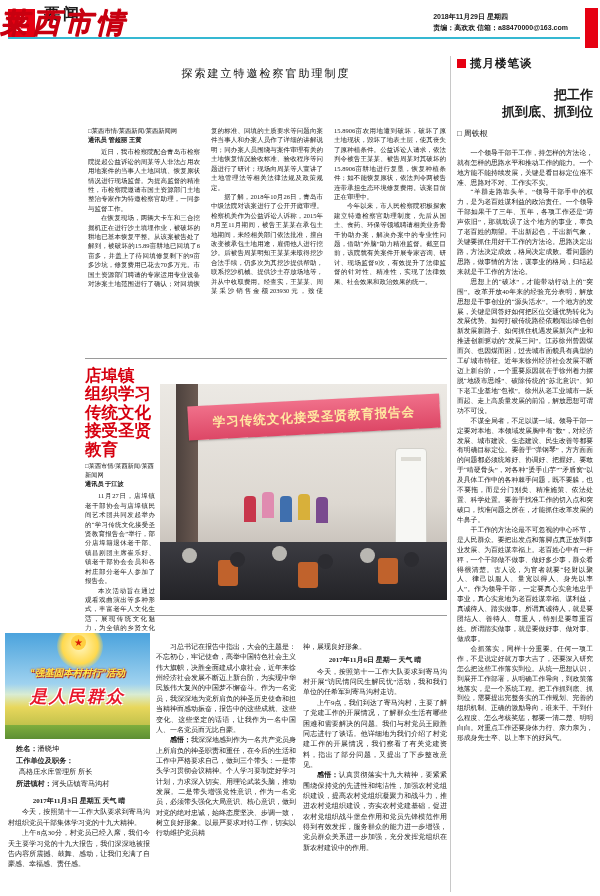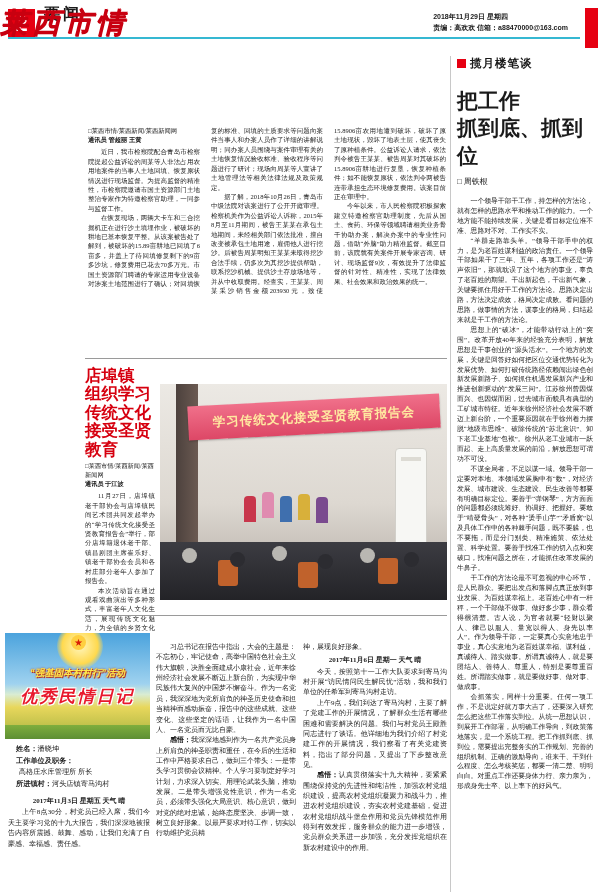--- a/index.html
+++ b/index.html
@@ -37,21 +37,21 @@
   .byline1 .src { display:block; }
   .byline1 .auth { display:block; font-weight:bold; }
   .rule-h1 { position:absolute; left:85px; top:358px; width:362px; height:1px; background:#9a9a9a; }
 
   
   .vrule { position:absolute; left:450px; top:56px; width:1px; height:836px; background:#c8c8c8; }
   .opinion { position:absolute; left:457px; top:56px; width:136px; }
   .op-header { font-family:"Liberation Sans",sans-serif; font-weight:bold; font-size:11.5px;
     letter-spacing:1px; display:flex; align-items:center; gap:4px; }
   .red-sq { width:9px; height:9px; background:#e60012; display:inline-block; }
-  .op-title { margin-top:16px; text-align:left; font-size:21px; font-weight:900;
+  .op-title { margin-top:16px; text-align:right; font-size:13px; font-weight:900;
     line-height:1.3; font-family:"Liberation Sans",sans-serif; }
   .op-byline { font-size:8px; margin:7px 0 9px; }
   .essay { font-size:6.8px; line-height:1.46; text-align:justify; color:#222; }
   .essay p { margin:0; }
 
   
   .story2 { position:absolute; left:85px; top:366px; width:70px; }
   .headline2 { color:#d6000f; font-weight:800; font-size:16.5px; line-height:1.12;
     font-family:"Liberation Sans",sans-serif; }
   .byline2 { font-size:6.2px; margin:4px 0 3px; line-height:1.4; }
@@ -113,20 +113,21 @@
   <div class="page-badge">2</div>
   <div class="section-name">要闻</div>
   <div class="masthead">莱西市情</div>
   <div class="issue-info">
     <div>2018年11月29日 星期四</div>
     <div>责编：高欢欢 信箱：a88470000@163.com</div>
   </div>
   <div class="side-red-bar"></div>
   <div class="header-rule"></div>
 
+  <div class="kicker">探索建立特邀检察官助理制度</div>
   <div class="lead-body">
     <div class="byline1">
       <span class="src">□莱西市情/莱西新闻/莱西新闻网</span>
       <span class="auth">通讯员 管超丽 王黄</span>
     </div>
     <p>近日，我市检察院配合青岛市检察院提起公益诉讼的周某等人非法占用农用地案件的当事人土地回填、恢复原状情况进行现场监督。为提高监督的精准性，市检察院邀请市国土资源部门土地整治专家作为特邀检察官助理，一同参与监督工作。</p>
     <p>在恢复现场，两辆大卡车和三合挖掘机正在进行沙土填埋作业，被破坏的耕地已基本恢复平整。从该案被告处了解到，被破坏的15.89亩耕地已回填了6亩多，并盖上了待回填修复剩下的9亩多沙坑，修复费用已花去70多万元。市国土资源部门聘请的专家运用专业设备对涉案土地范围进行了确认；对回填恢复的标准、回填的土质要求等问题向案件当事人和办案人员作了详细的讲解说明；同办案人员围绕与案件审理有关的土地恢复情况验收标准、验收程序等问题进行了研讨；现场向周某等人宣讲了土地管理法等相关法律法规及政策规定。</p>
     <p>据了解，2018年10月26日，青岛市中级法院对该案进行了公开开庭审理。检察机关作为公益诉讼人诉称，2015年8月至11月期间，被告王某某在承包土地期间，未经相关部门依法批准，擅自改变被承包土地用途，雇佣他人进行挖沙。后被告周某明知王某某未取得挖沙合法手续，仍多次为其挖沙提供帮助，联系挖沙机械、提供沙土存放场地等，并从中收取费用。经查实，王某某、周某采沙销售金额203930元，致使15.8906亩农用地遭到破坏，破坏了原土地现状，毁坏了地表土层，使其丧失了原种植条件。公益诉讼人请求，依法判令被告王某某、被告周某对其破坏的15.8906亩耕地进行复垦，恢复种植条件；如不能恢复原状，依法判令两被告连带承担生态环境修复费用。该案目前正在审理中。</p>
     <p>今年以来，市人民检察院积极探索建立特邀检察官助理制度，先后从国土、食药、环保等领域聘请相关业务骨干协助办案，解决办案中的专业性问题，借助“外脑”助力精准监督。截至目前，该院就有关案件开展专家咨询、研讨、现场监督9次，有效提升了法律监督的针对性、精准性，实现了法律效果、社会效果和政治效果的统一。</p>
   </div>
@@ -193,31 +194,32 @@
     </div>
   </div>
 
   <div class="rule-h2"></div>
 
   <div class="promo">
     <div class="sun"></div>
     <div class="emblem">★</div>
     <div class="field-strip"></div>
     <div class="campaign">“强基固本村村行”活动</div>
-    <div class="promo-title">优秀民情日记</div>
+    <div class="promo-title">是人民群众</div>
   </div>
 
   <div class="diary-colA diary">
     <div class="profile">
       <div><b>姓名：</b><span>潘晓坤</span></div>
       <div><b>工作单位及职务：</b></div>
       <div class="indent">高格庄水库管理所 所长</div>
       <div><b>所进镇村：</b><span>河头店镇寄马沟村</span></div>
     </div>
     <p class="entry-date">2017年11月3日 星期五 天气 晴</p>
+    <p>今天，按照第十一工作大队要求到寄马沟村组织党员干部集体学习党的十九大精神。</p>
     <p>上午8点30分，村党员已经入席，我们今天主要学习党的十九大报告，我们深深地被报告内容所震撼、鼓舞、感动，让我们充满了自豪感、幸福感、责任感。</p>
   </div>
 
   <div class="diary-colB diary">
     <p>习总书记在报告中指出，大会的主题是：不忘初心，牢记使命，高举中国特色社会主义伟大旗帜，决胜全面建成小康社会，近年来徐州经济社会发展不断迈上新台阶，为实现中华民族伟大复兴的中国梦不懈奋斗。作为一名党员，我深深地为党所肩负的神圣历史使命和担当精神而感动振奋，报告中的这些成就、这些变化、这些坚定的话语，让我作为一名中国人、一名党员而无比自豪。</p>
     <p class="ganwu"><b>感悟：</b><span>我深深地感到作为一名共产党员身上所肩负的神圣职责和重任，在今后的生活和工作中严格要求自己，做到三个带头：一是带头学习贯彻会议精神。个人学习要制定好学习计划，力求深入切实、用理论武装头脑，推动发展。二是带头增强党性意识，作为一名党员，必须带头强化大局意识、核心意识，做到对党的绝对忠诚，始终态度坚决、步调一致，树立良好形象。以最严要求对待工作，切实以行动维护党员精</span></p>
   </div>
 
   <div class="diary-colC diary">
     <p style="text-indent:0;">神，展现良好形象。</p>

